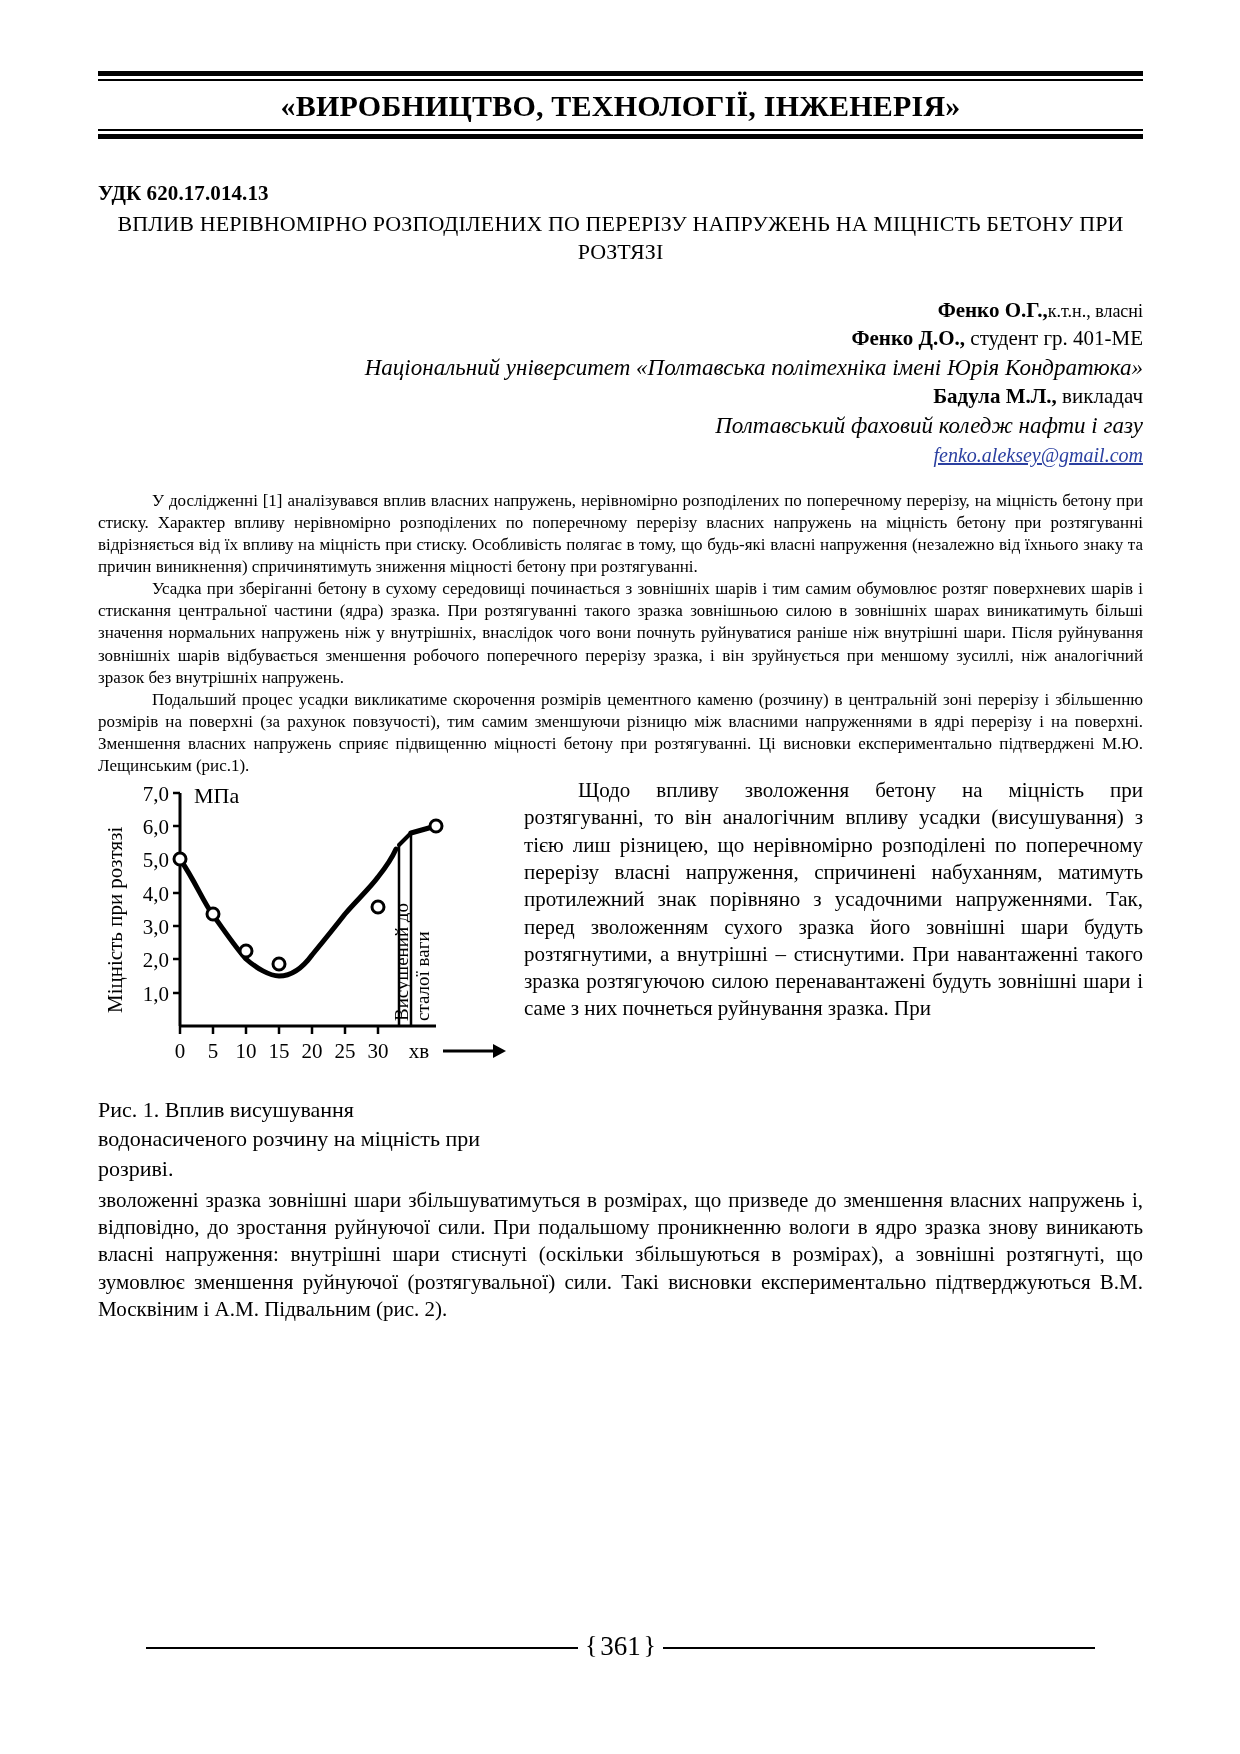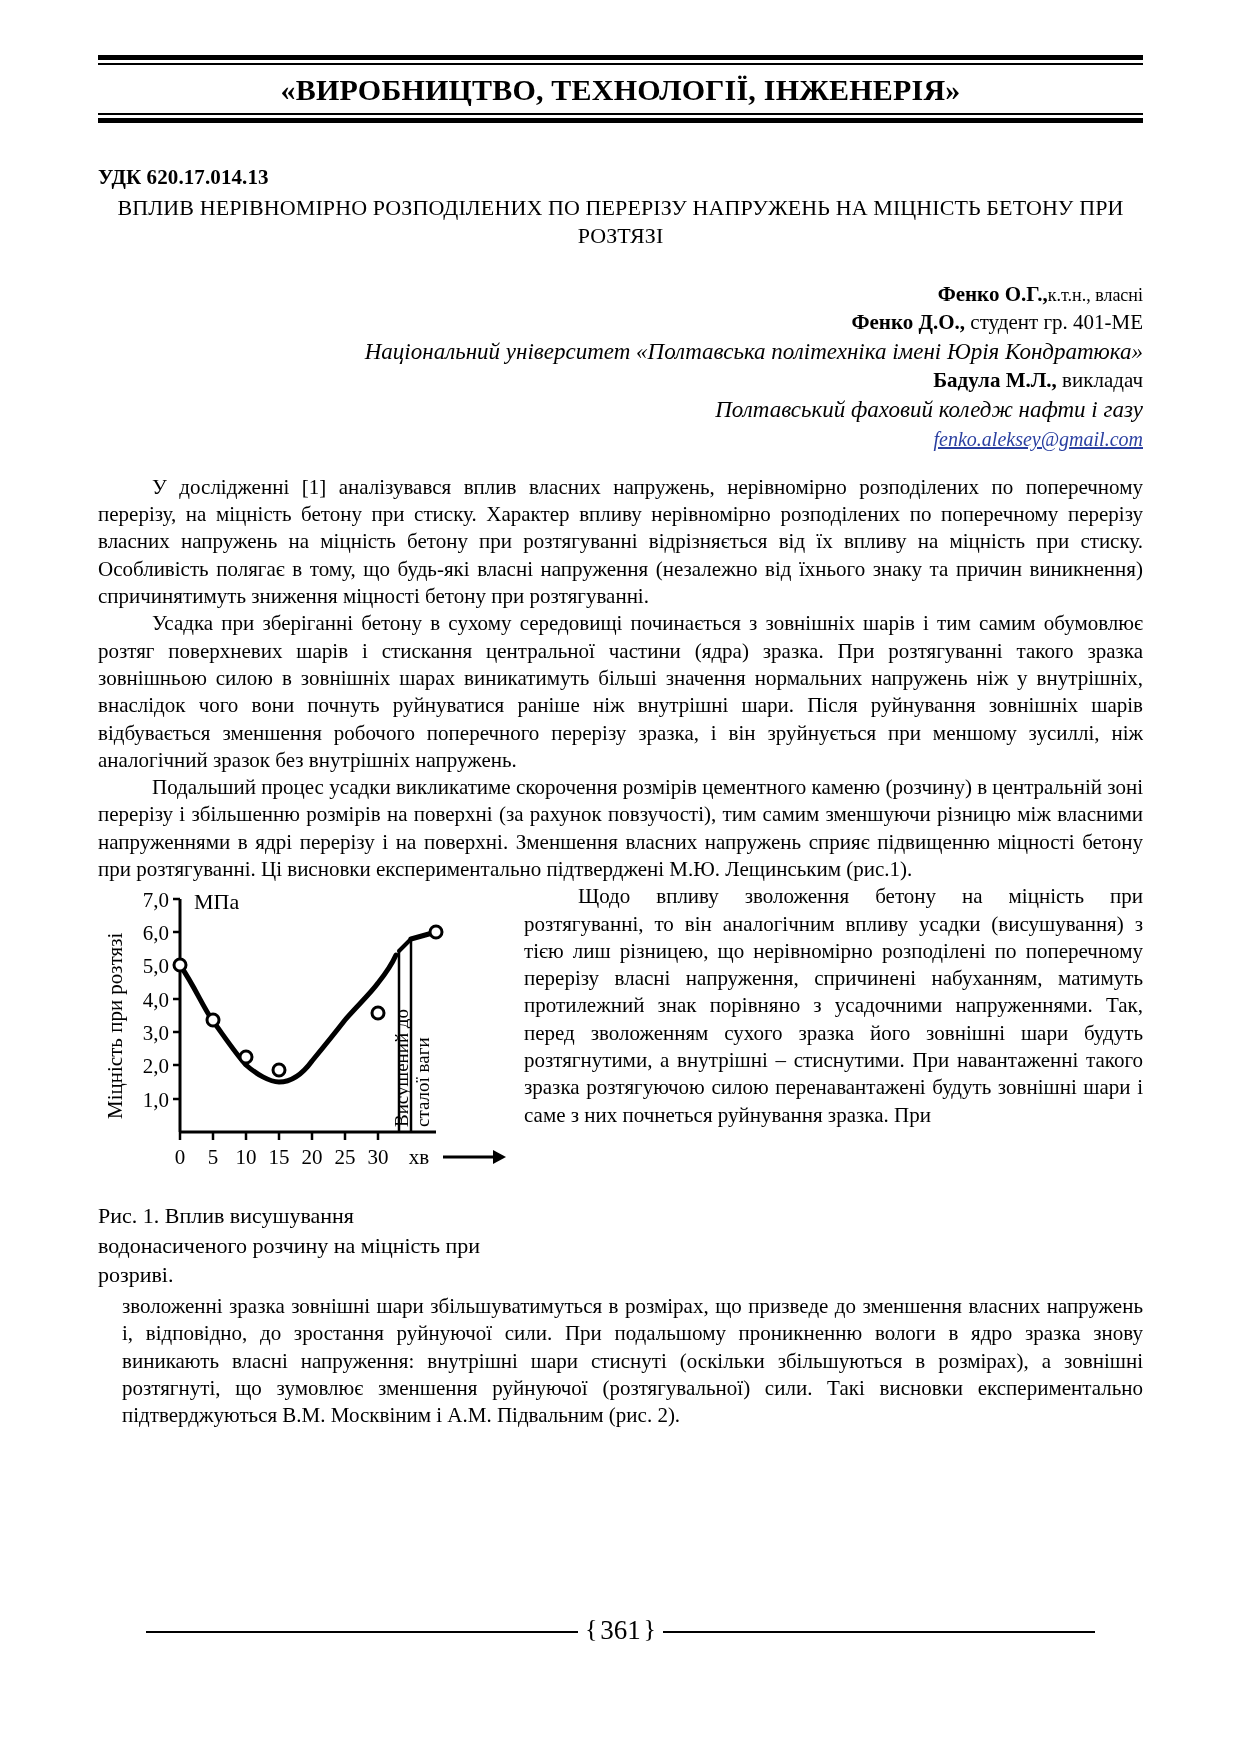--- a/index.html
+++ b/index.html
@@ -11,21 +11,21 @@
   body {
     width: 1240px;
     height: 1754px;
     position: relative;
     font-family: "Liberation Serif", "DejaVu Serif", serif;
     color: #000000;
     overflow: hidden;
   }
   .page {
     position: absolute;
-    left: 0; top: 0;
+    left: 0; top: 16px;
     width: 1240px;
     height: 1510px;
     padding: 0;
     box-sizing: border-box;
   }
   .content {
     position: absolute;
     left: 98px;
     top: 55px;
     width: 1045px;
@@ -80,21 +80,21 @@
     display: inline-block;
     font-style: italic;
     color: #2a3fa0;
     text-decoration: underline;
     font-size: 20px;
   }
 
   
   .body-text {
     margin-top: 20px;
-    font-size: 21px;
+    font-size: 17px;
     line-height: 1.30;
     text-align: justify;
     text-justify: inter-word;
     font-family: Liberation Serif, serif;
   }
   .body-text p {
     margin: 0;
     text-indent: 54px;
   }
 
@@ -109,21 +109,20 @@
     line-height: 1.30;
     text-align: justify;
   }
   .flow-text p { margin: 0; text-indent: 54px; }
   .tail-text {
     clear: both;
     font-size: 21px;
     line-height: 1.30;
     text-align: justify;
     margin-top: 0px;
-    margin-left: 24px;
   }
   .tail-text p { margin: 0; text-indent: 0; }
 
   
   .chart-box { position: relative; width: 408px; height: 300px; }
   .fig-caption {
     text-align: left;
     font-size: 22px;
     line-height: 1.33;
     margin-top: 12px;

